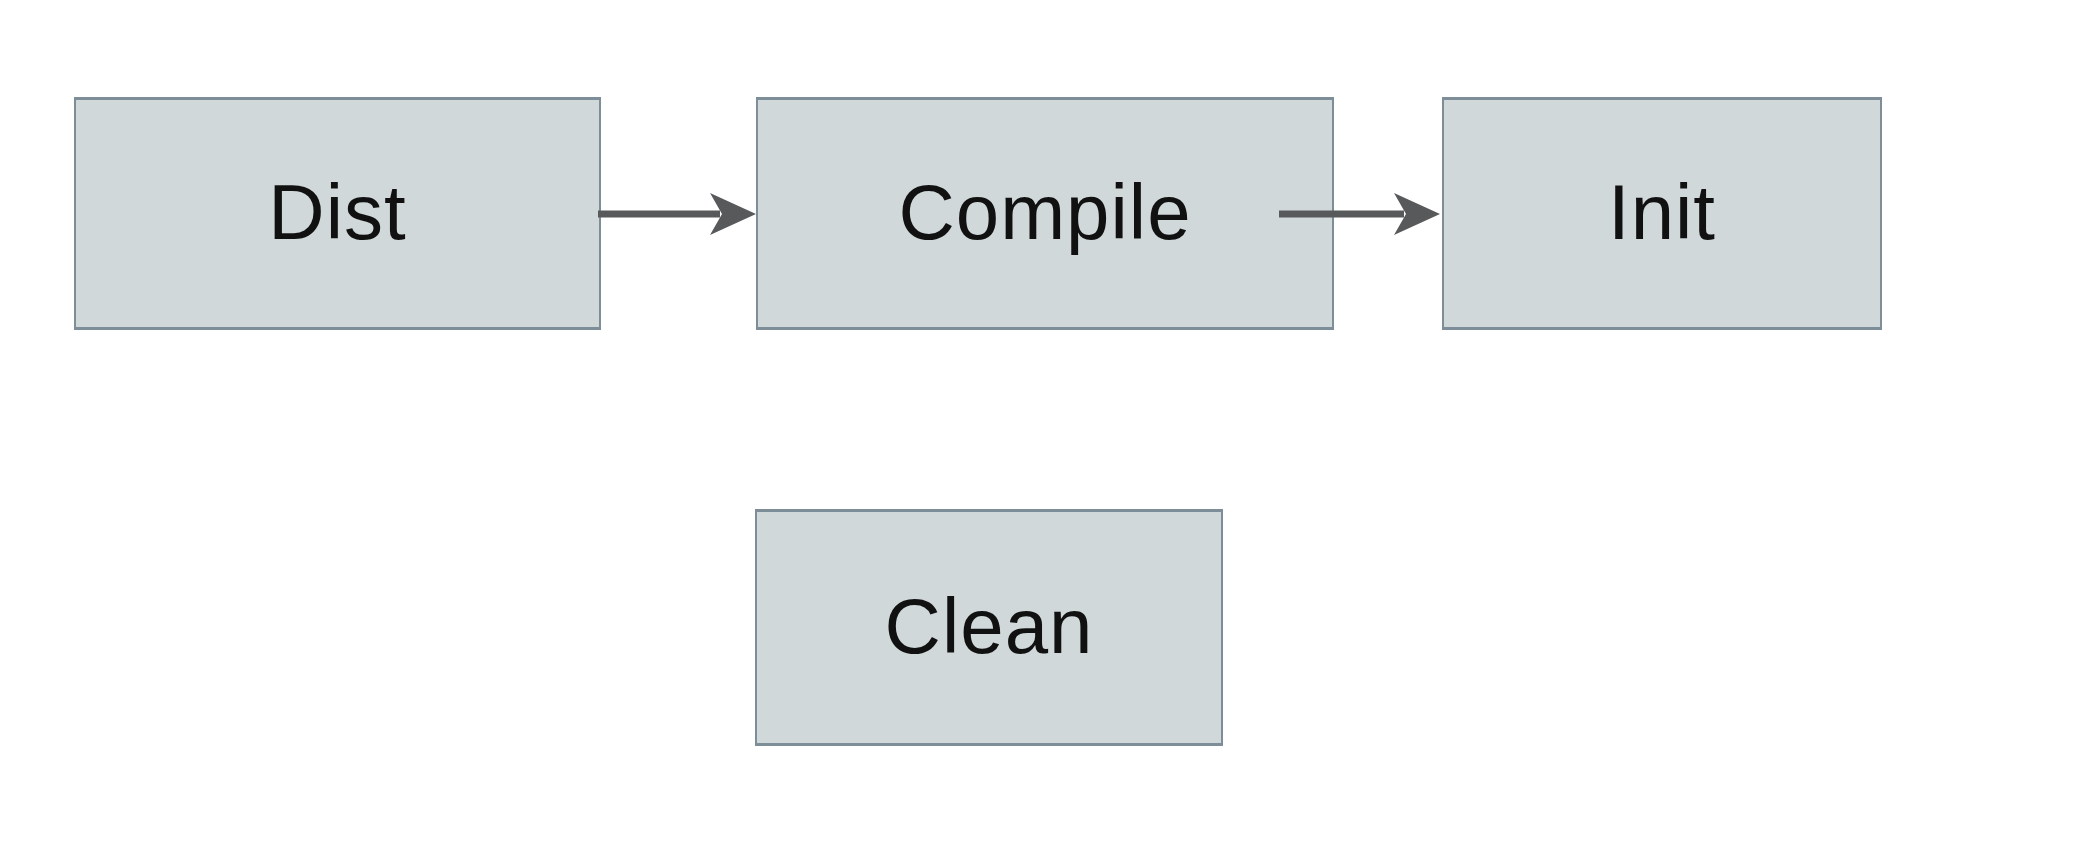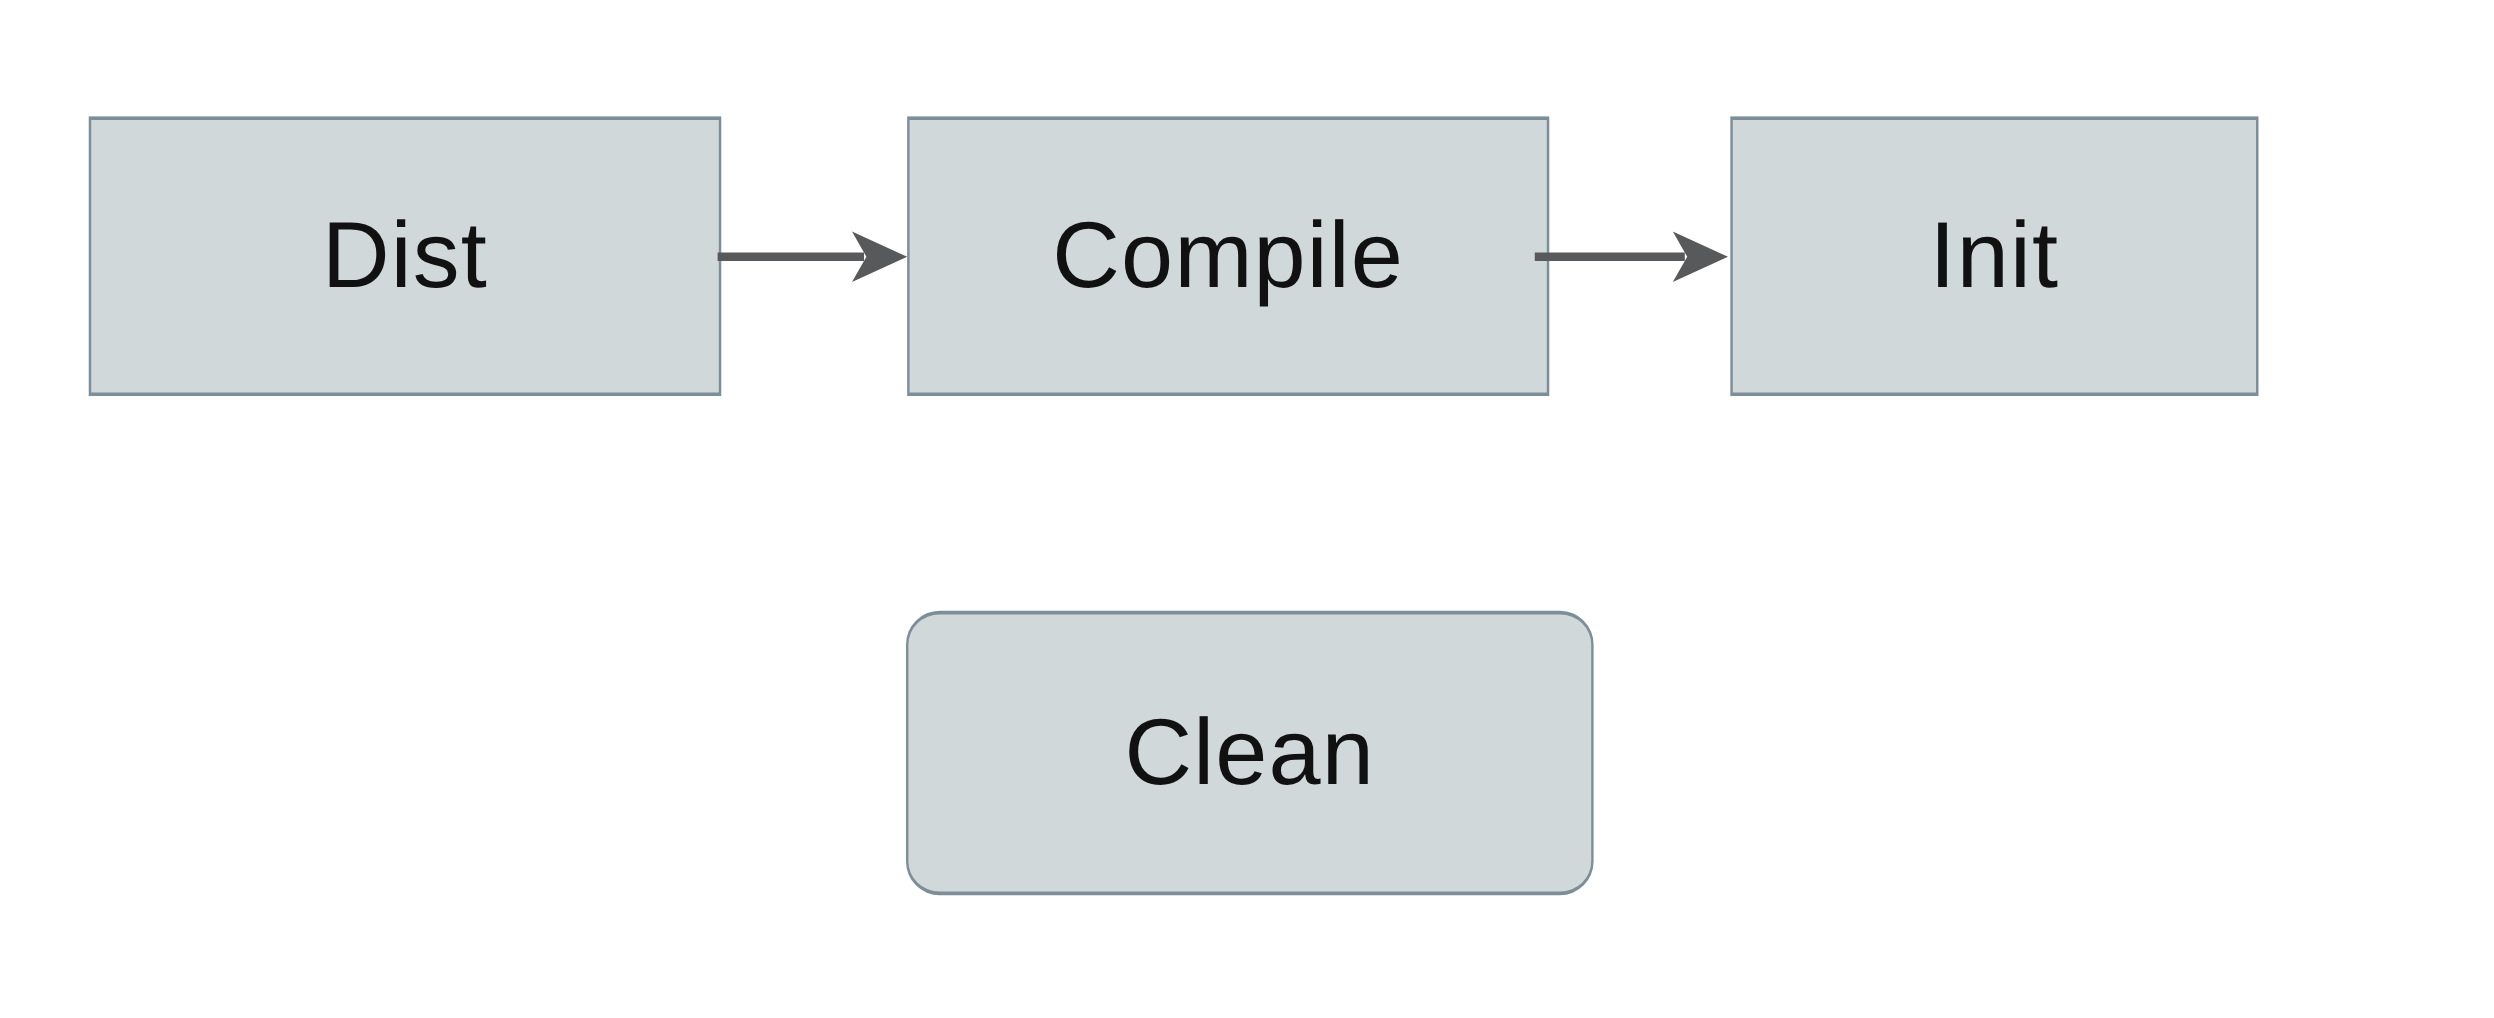--- a/index.html
+++ b/index.html
@@ -33,23 +33,23 @@
     align-items: center;
     justify-content: center;
     color: var(--color-text);
     font-size: 78px;
     font-weight: 400;
     letter-spacing: 1px;
     line-height: 1;
   }
   .node .node-label { transform: translateY(-2px); }
   #node-dist    { left: 74px;   top: 97px;  width: 527px; height: 233px; }
-  #node-compile { left: 756px;  top: 97px;  width: 535px; height: 233px; }
+  #node-compile { left: 756px;  top: 97px;  width: 578px; height: 233px; }
   #node-init    { left: 1442px; top: 97px;  width: 440px; height: 233px; }
-  #node-clean   { left: 755px;  top: 509px; width: 573px; height: 237px; border-radius: 28px; }
+  #node-clean   { left: 755px;  top: 509px; width: 468px; height: 237px; }
   .edge {
     position: absolute;
     overflow: visible;
   }
   #edge-dist-compile { left: 598px;  top: 189px; }
   #edge-compile-init { left: 1279px; top: 189px; }
   .edge line    { stroke: var(--color-arrow); stroke-width: 7; }
   .edge polygon { fill: var(--color-arrow); }
 </style>
 </head>

